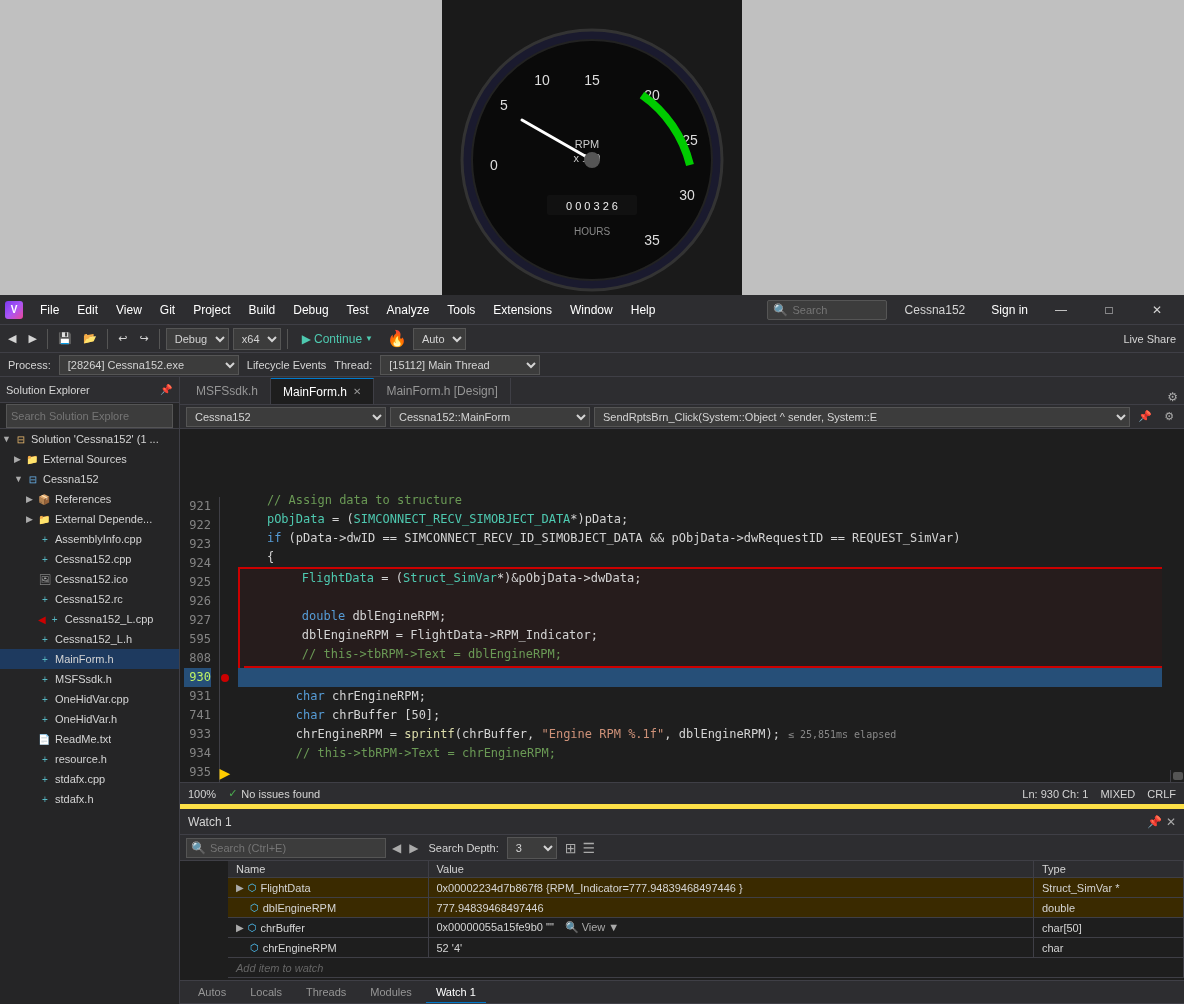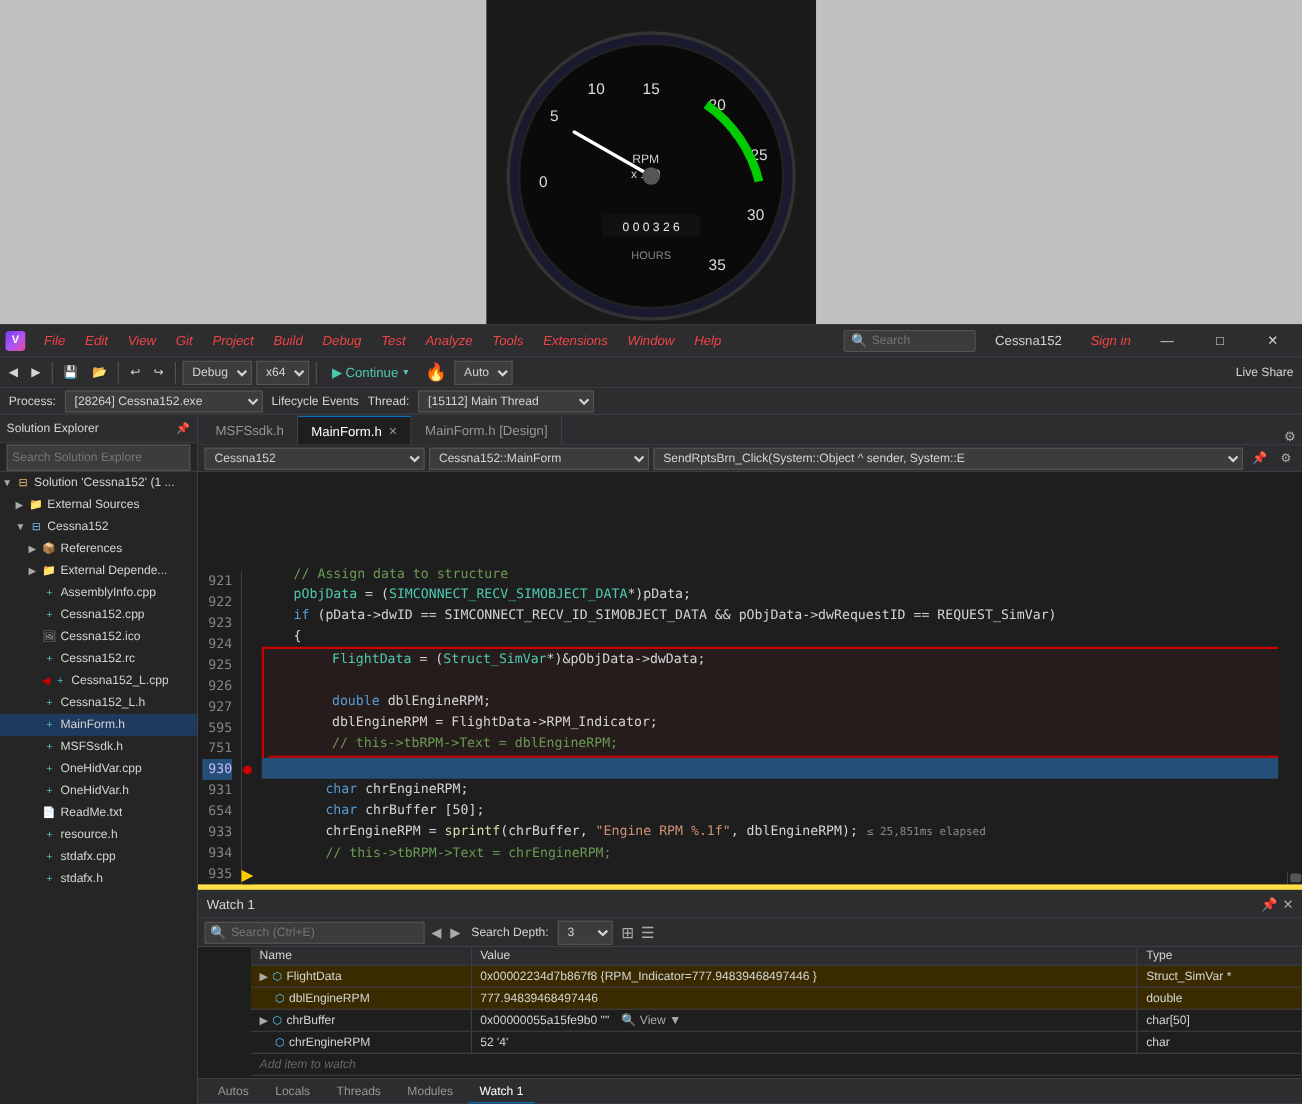--- a/index.html
+++ b/index.html
@@ -35,25 +35,24 @@
     .menu-logo {
       width: 20px;
       height: 20px;
       margin-right: 6px;
       display: flex;
       align-items: center;
       justify-content: center;
     }
     .menu-item {
       padding: 4px 8px;
-      color: #ef4444;
+      color: #ffffff;
       font-size: 12px;
       cursor: pointer;
       border-radius: 2px;
-      font-style: italic;
     }
     .menu-search {
       margin-left: auto;
       display: flex;
       align-items: center;
       background: #3c3c3c;
       border: 1px solid #555;
       border-radius: 2px;
       padding: 2px 6px;
       gap: 4px;
@@ -697,24 +696,24 @@
       <div class="code-container">
         <div class="line-numbers">
           <div>921</div>
           <div>922</div>
           <div>923</div>
           <div>924</div>
           <div>925</div>
           <div>926</div>
           <div>927</div>
           <div>595</div>
-          <div>751</div>
-          <div style="background:#264f78;color:#c4b5fd">930</div>
+          <div>808</div>
+          <div style="background:#264f78;color:#bef264">930</div>
           <div>931</div>
-          <div>654</div>
+          <div>741</div>
           <div>933</div>
           <div>934</div>
           <div>935</div>
         </div>
         <div style="width:10px;background:#1e1e1e;position:relative">
           <div style="height:19px"></div>
           <div style="height:19px"></div>
           <div style="height:19px"></div>
           <div style="height:19px"></div>
           <div style="height:19px;display:flex;align-items:center;justify-content:center">
@@ -747,20 +746,31 @@
           <div class="code-line">        <span class="op">chrEngineRPM = </span><span class="fn">sprintf</span><span class="op">(chrBuffer, </span><span class="str">"Engine RPM %.1f"</span><span class="op">, dblEngineRPM);</span><span class="elapsed-text" style="margin-left:8px">≤ 25,851ms elapsed</span></div>
           <div class="code-line"><span class="comment">        // this-&gt;tbRPM-&gt;Text = chrEngineRPM;</span></div>
           <div class="code-line">&nbsp;</div>
         </div>
 
         <div style="width:14px;background:#1e1e1e;border-left:1px solid #3f3f46;display:flex;flex-direction:column;align-items:center">
           <div style="height:8px;background:#555;width:10px;margin:2px auto;border-radius:2px"></div>
         </div>
       </div>
 
+      <div style="height:22px;background:#2d2d30;display:flex;align-items:center;padding:0 8px;gap:12px;font-size:11px;border-top:1px solid #3f3f46">
+        <span>100%</span>
+        <span style="display:flex;align-items:center;gap:4px">
+          <span style="color:#4caf50">✓</span>
+          <span>No issues found</span>
+        </span>
+        <div style="flex:1"></div>
+        <span>Ln: 930  Ch: 1</span>
+        <span>MIXED</span>
+        <span>CRLF</span>
+      </div>
 
       <div class="watch-window">
         <div class="watch-header">
           <span>Watch 1</span>
           <div style="display:flex;gap:4px">
             <span style="cursor:pointer;color:#aaa">📌</span>
             <span style="cursor:pointer;color:#aaa">✕</span>
           </div>
         </div>
         <div class="watch-toolbar">

